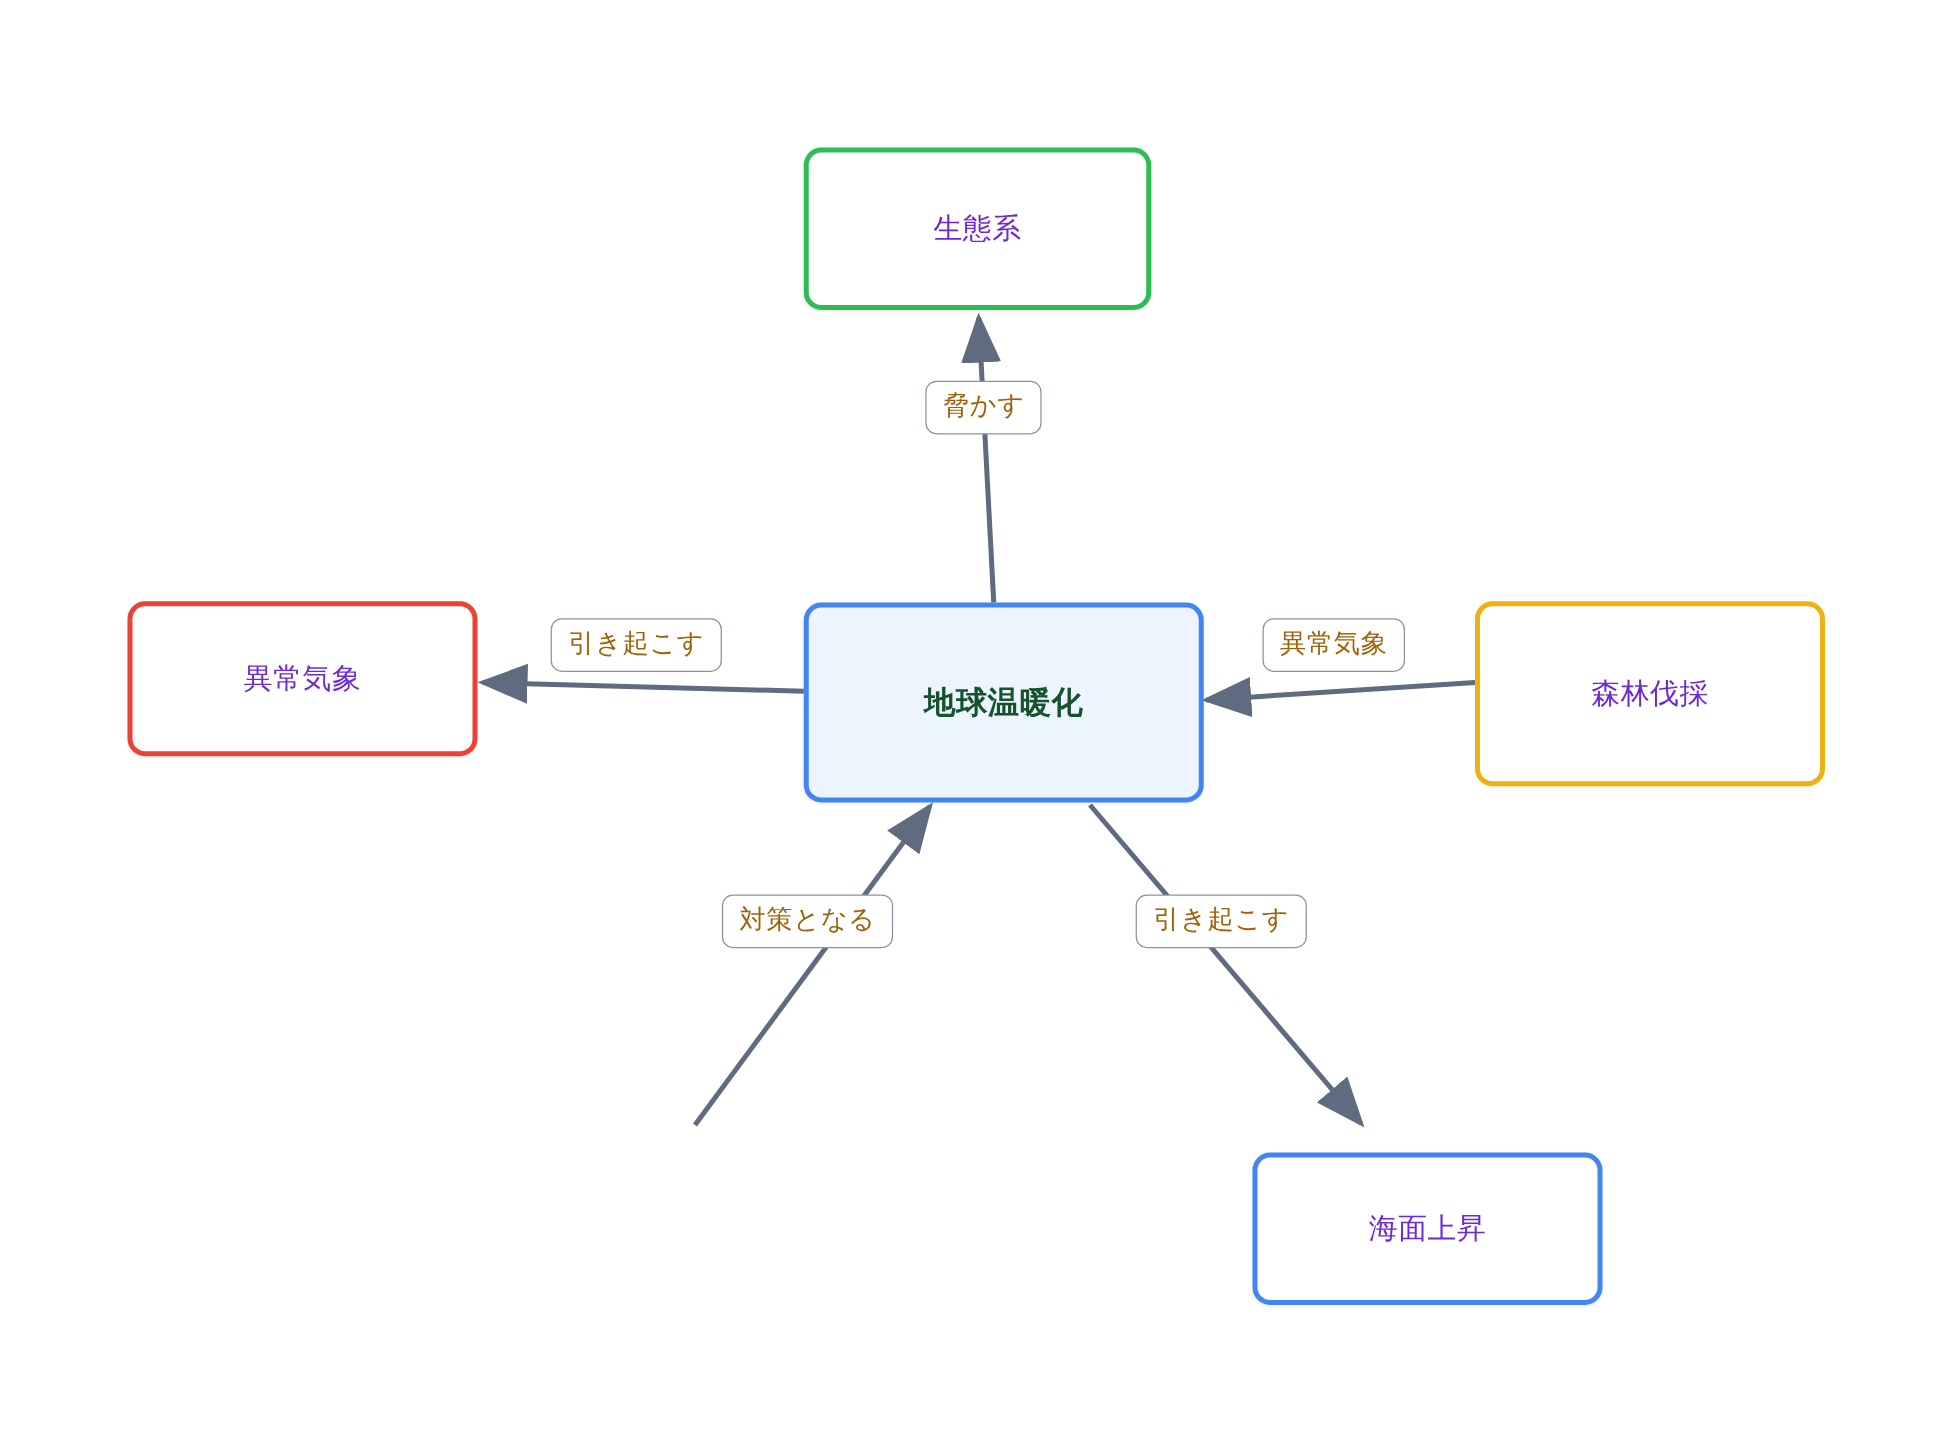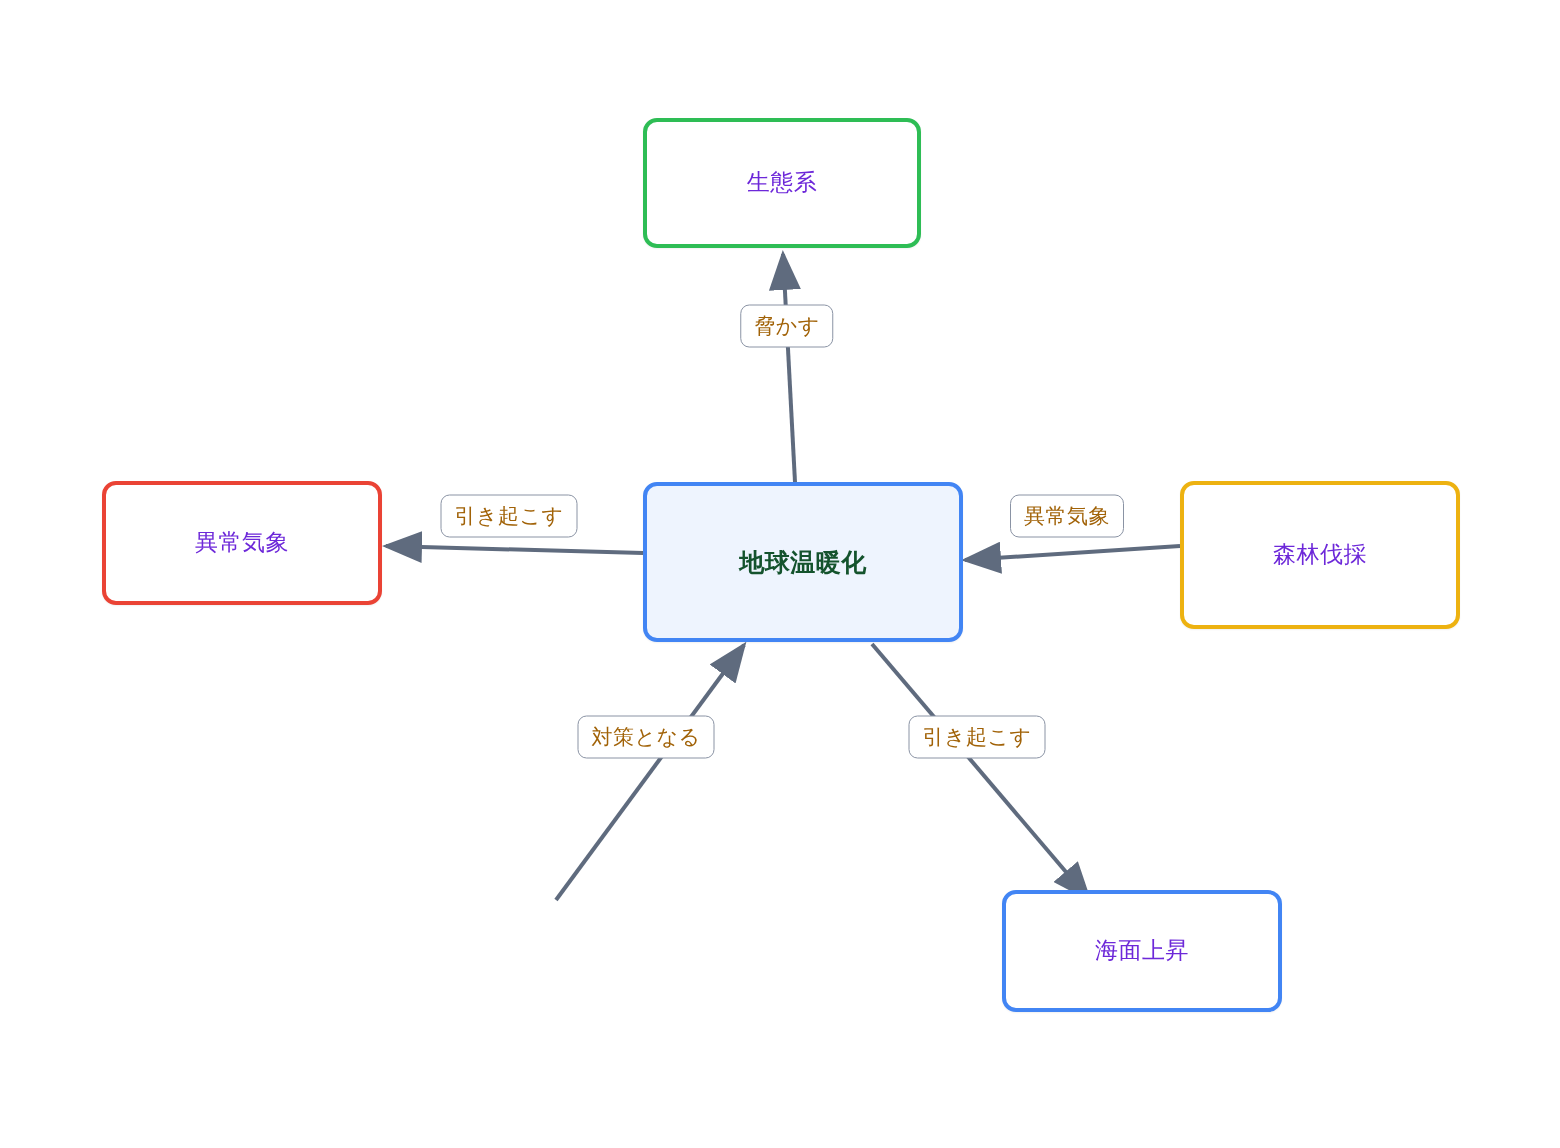--- a/index.html
+++ b/index.html
@@ -95,21 +95,21 @@
 
   <div class="node" id="node-extreme-weather" style="left: 102px; top: 481px; width: 280px; height: 124px; border-color: rgb(234, 67, 53); background: rgb(255, 255, 255);">
     <span class="node-label">異常気象</span>
   </div>
 
   <div class="node" id="node-deforestation" style="left: 1180px; top: 481px; width: 280px; height: 148px; border-color: rgb(237, 178, 17); background: rgb(255, 255, 255);">
     <span class="node-label">森林伐採</span>
   </div>
 
 
-  <div class="node" id="node-sea-level-rise" style="left: 1002px; top: 890px; width: 280px; height: 122px; border-color: rgb(66, 133, 244); background: rgb(255, 255, 255);">
+  <div class="node" id="node-sea-level-rise" style="left: 1002px; top: 922px; width: 280px; height: 122px; border-color: rgb(66, 133, 244); background: rgb(255, 255, 255);">
     <span class="node-label">海面上昇</span>
   </div>
 
   <div class="edge-label" id="edge-label-0" style="left: 787px; top: 326px;">脅かす</div>
   <div class="edge-label" id="edge-label-1" style="left: 509px; top: 516px;">引き起こす</div>
   <div class="edge-label" id="edge-label-2" style="left: 1067px; top: 516px;">異常気象</div>
   <div class="edge-label" id="edge-label-3" style="left: 646px; top: 737px;">対策となる</div>
   <div class="edge-label" id="edge-label-4" style="left: 977px; top: 737px;">引き起こす</div>
 
 </div>

